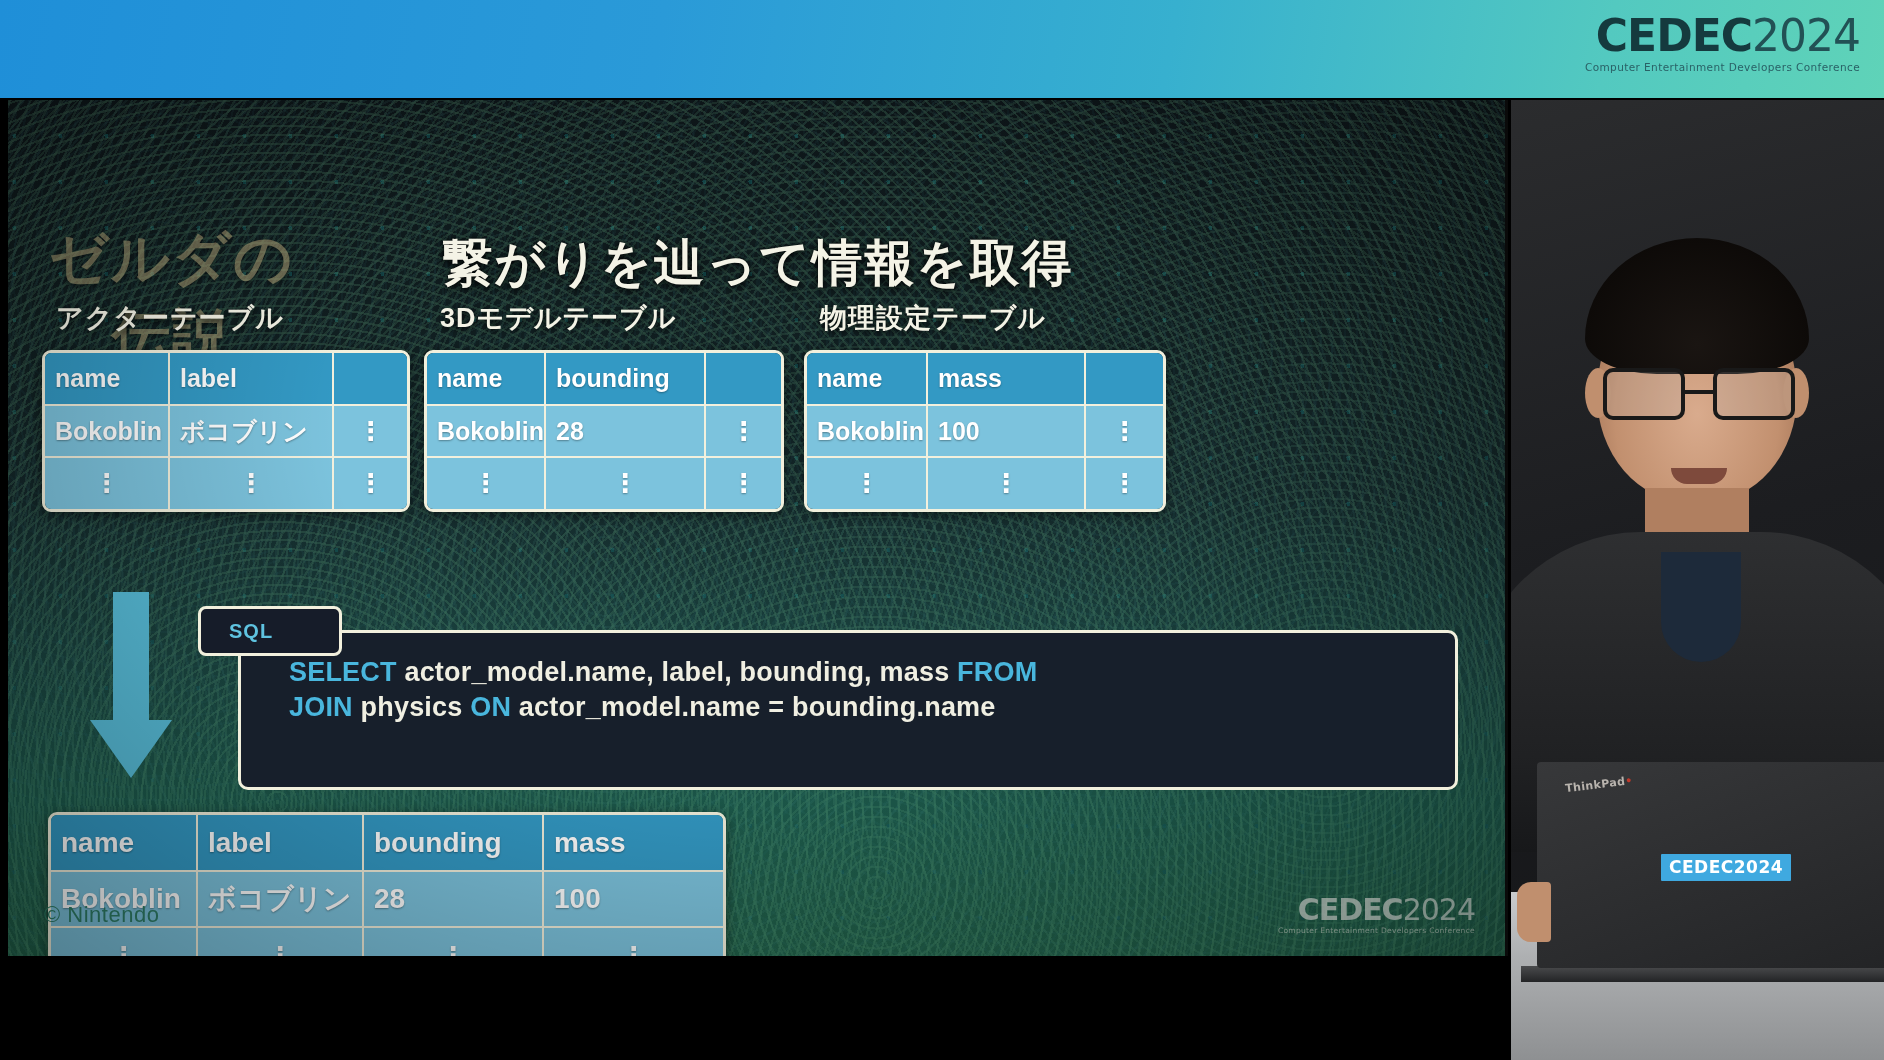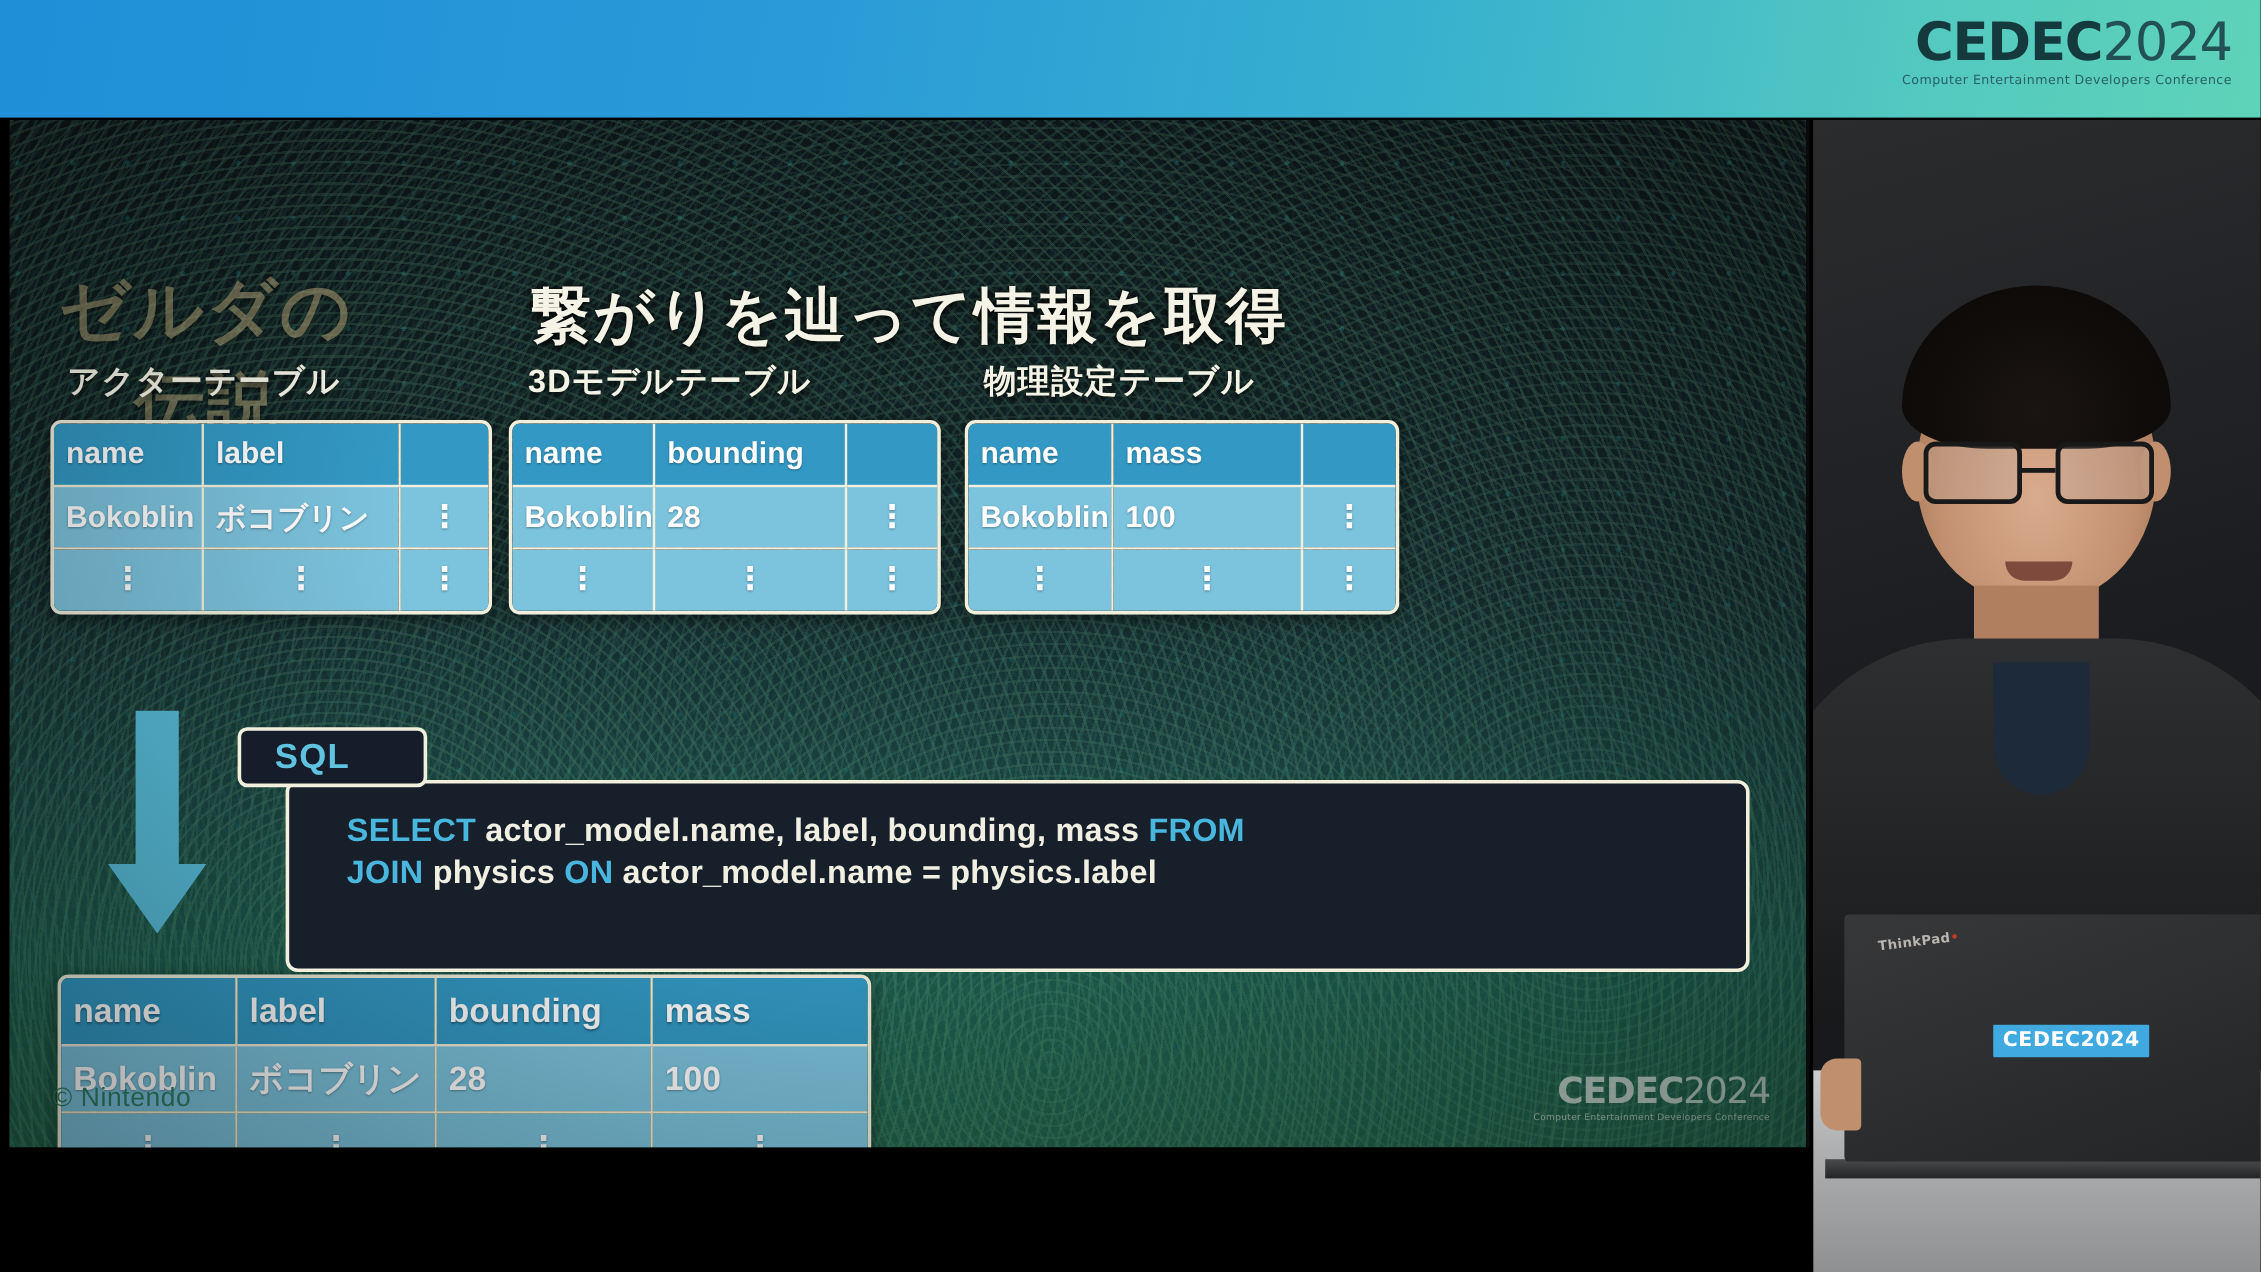--- a/index.html
+++ b/index.html
@@ -120,37 +120,36 @@
     display: inline-block; line-height: .55; font-size: 26px;
     color: #ffffff; font-weight: bold;
   }
 
   
   #down-arrow { position: absolute; left: 78px; top: 492px; }
 
   
   #sql-badge {
     position: absolute; left: 190px; top: 506px;
-    width: 158px; height: 50px;
+    width: 144px; height: 50px;
     background: #161c29;
     border: 3px solid #f2f0dd;
     border-radius: 8px;
     display: flex; align-items: center; padding-left: 28px;
-    color: #5fc3e0; font-size: 29px; font-weight: bold; letter-spacing: 1px;
+    color: #5fc3e0; font-size: 20px; font-weight: bold; letter-spacing: 1px;
     z-index: 3;
   }
   #sql-panel {
     position: absolute; left: 230px; top: 530px;
     width: 1220px; height: 160px;
     background: #171f2b;
     border: 3px solid #f2f0dd;
     border-radius: 10px;
     padding: 22px 0 0 48px;
     z-index: 2;
-    margin-top: 20px;
   }
   #sql-panel .code-line {
     font-family: "Liberation Sans", sans-serif;
     font-size: 27px; font-weight: bold; color: #f0efe2;
     line-height: 35px; white-space: nowrap; letter-spacing: .2px;
   }
   #sql-panel .kw { color: #49b6dd; }
 
   
   #nintendo-mark {
@@ -331,21 +330,21 @@
       </tbody>
         </table>
     </div>
 
     <svg id="down-arrow" width="90" height="190" viewBox="0 0 90 190">
       <polygon points="27,0 63,0 63,128 86,128 45,186 4,128 27,128" fill="#57bcd8"></polygon>
     </svg>
 
     <div id="sql-panel">
       <div class="code-line"><span class="kw">SELECT</span><span> actor_model.name, label, bounding, mass </span><span class="kw">FROM</span></div>
-      <div class="code-line"><span class="kw">JOIN</span><span> physics </span><span class="kw">ON</span><span> actor_model.name = physics.label</span></div>
+      <div class="code-line"><span class="kw">JOIN</span><span> physics </span><span class="kw">ON</span><span> actor_model.name = bounding.name</span></div>
     </div>
     <div id="sql-badge">
       <span>SQL</span>
     </div>
 
     <div class="db-table res-table" style="left:40px; top:712px; width:678px;">
       <table>
         <tbody>
             <tr>
           <th style="width:146px">name</th>

